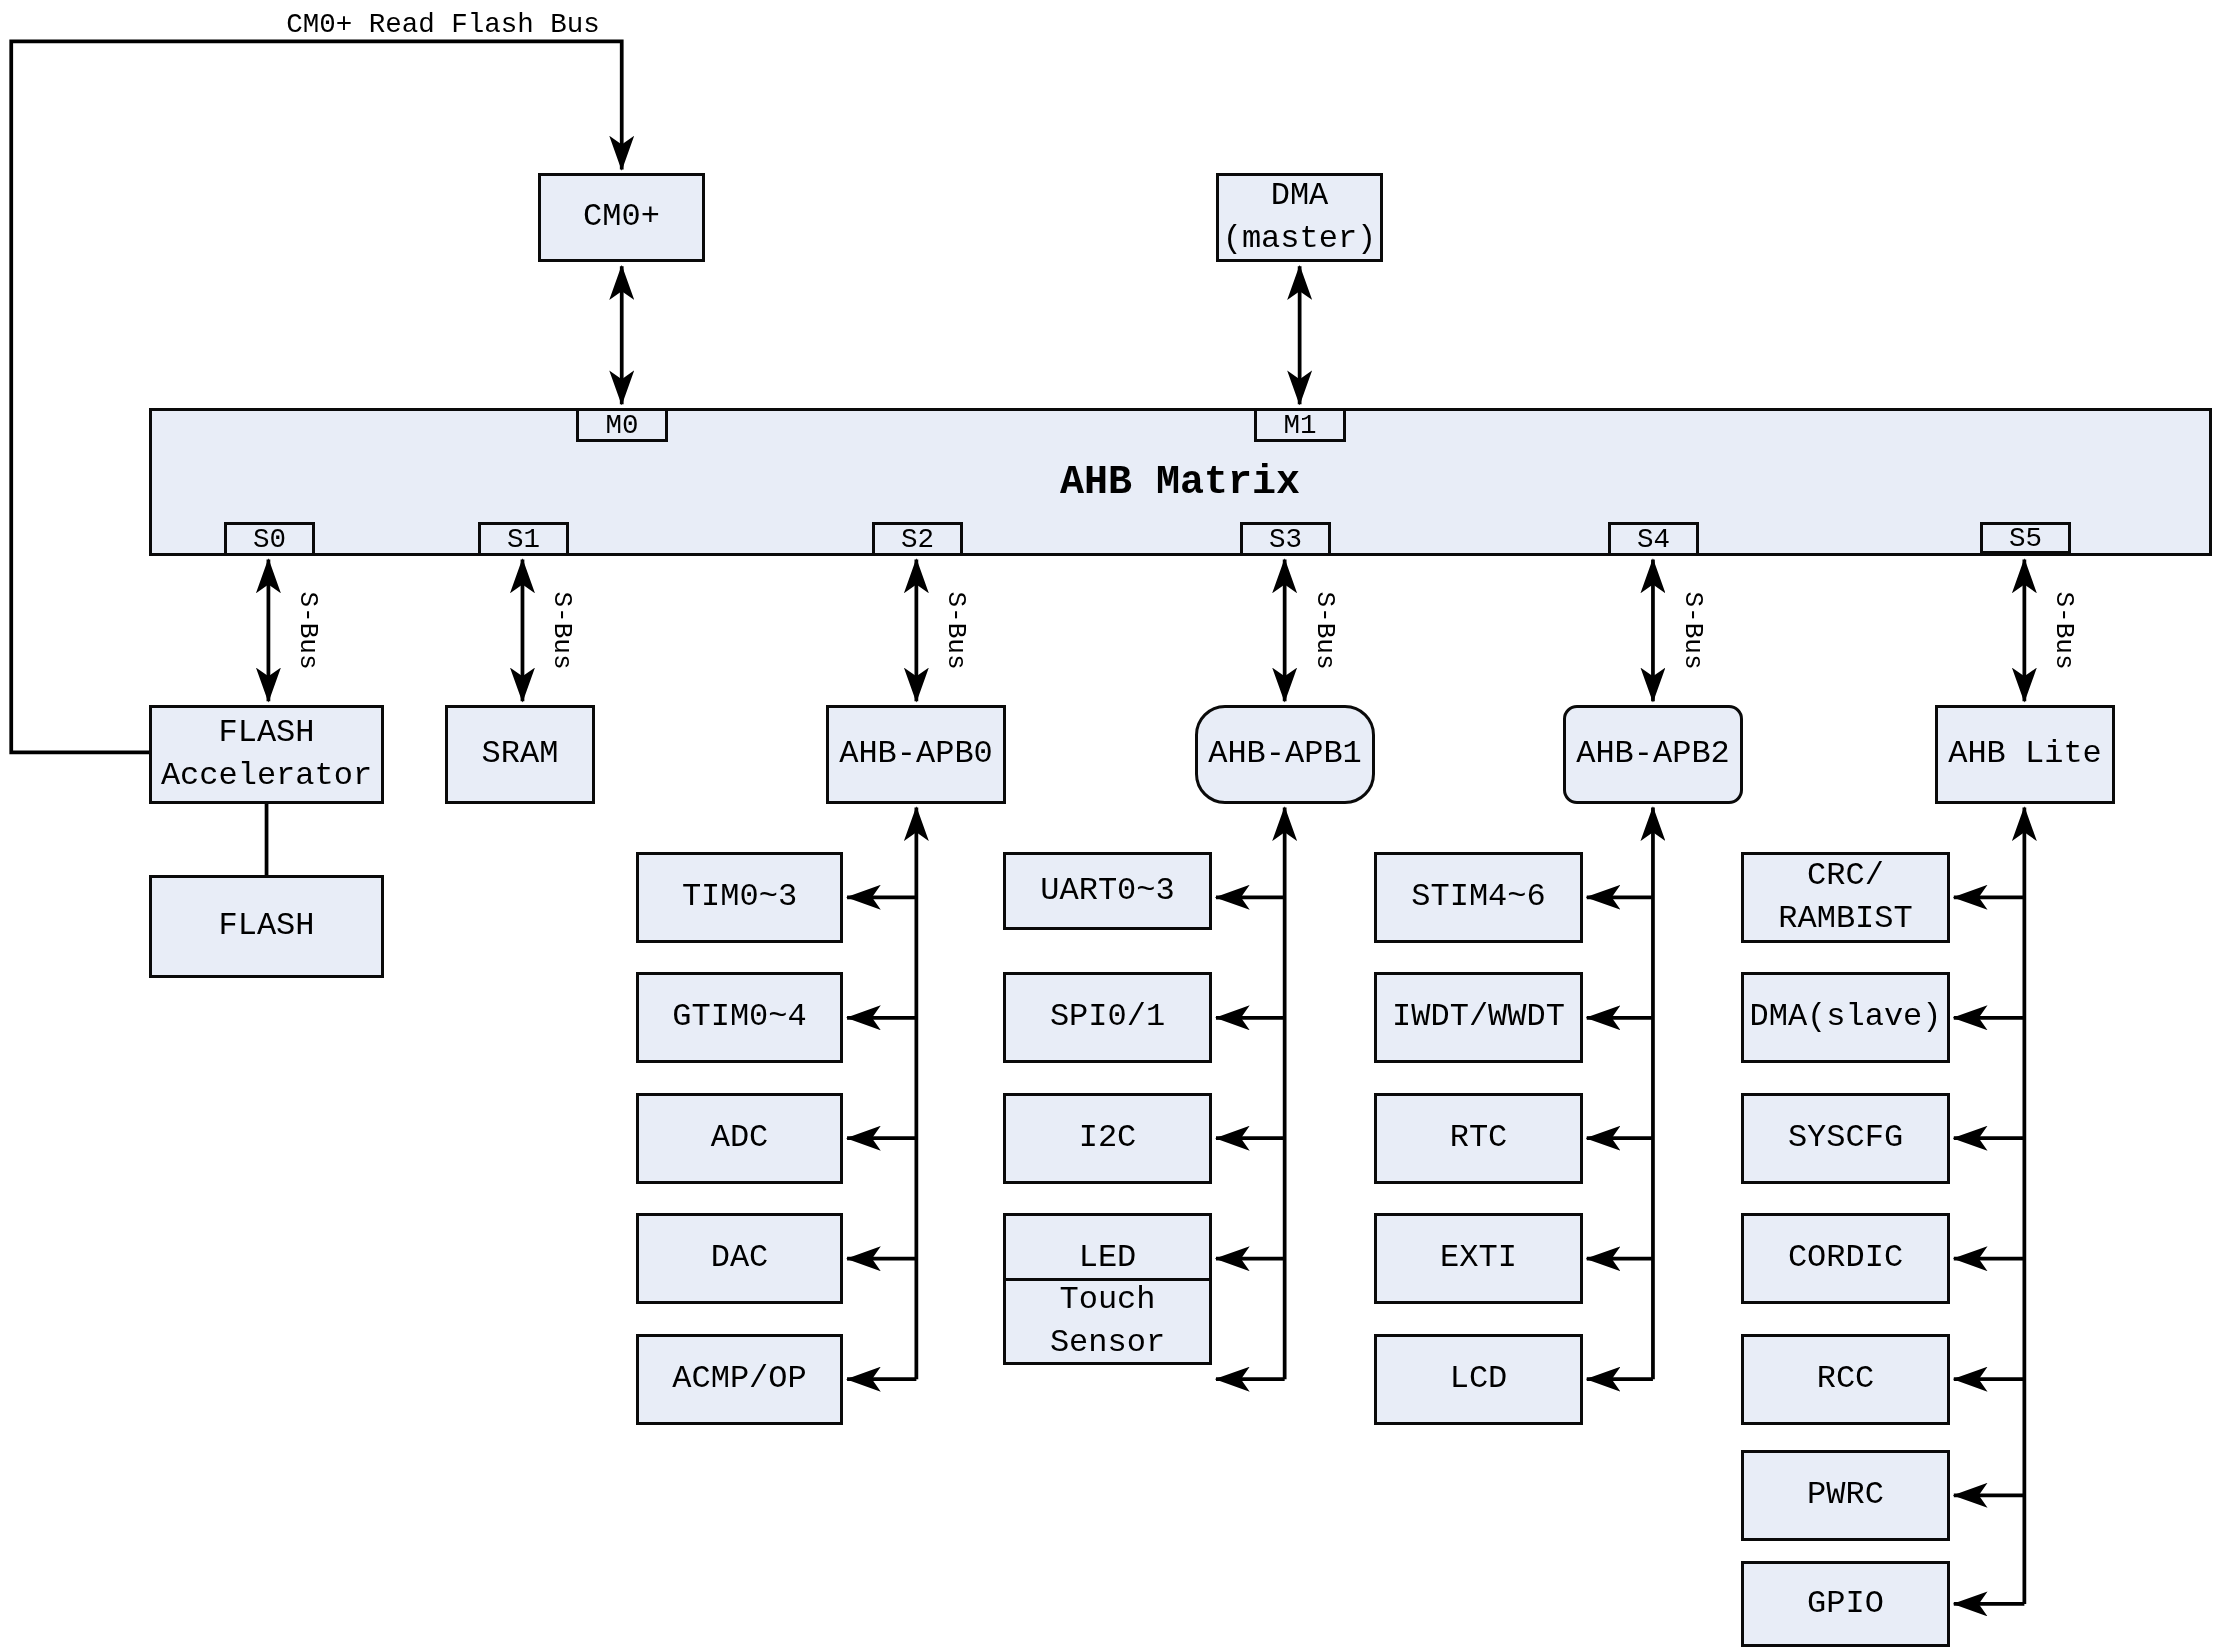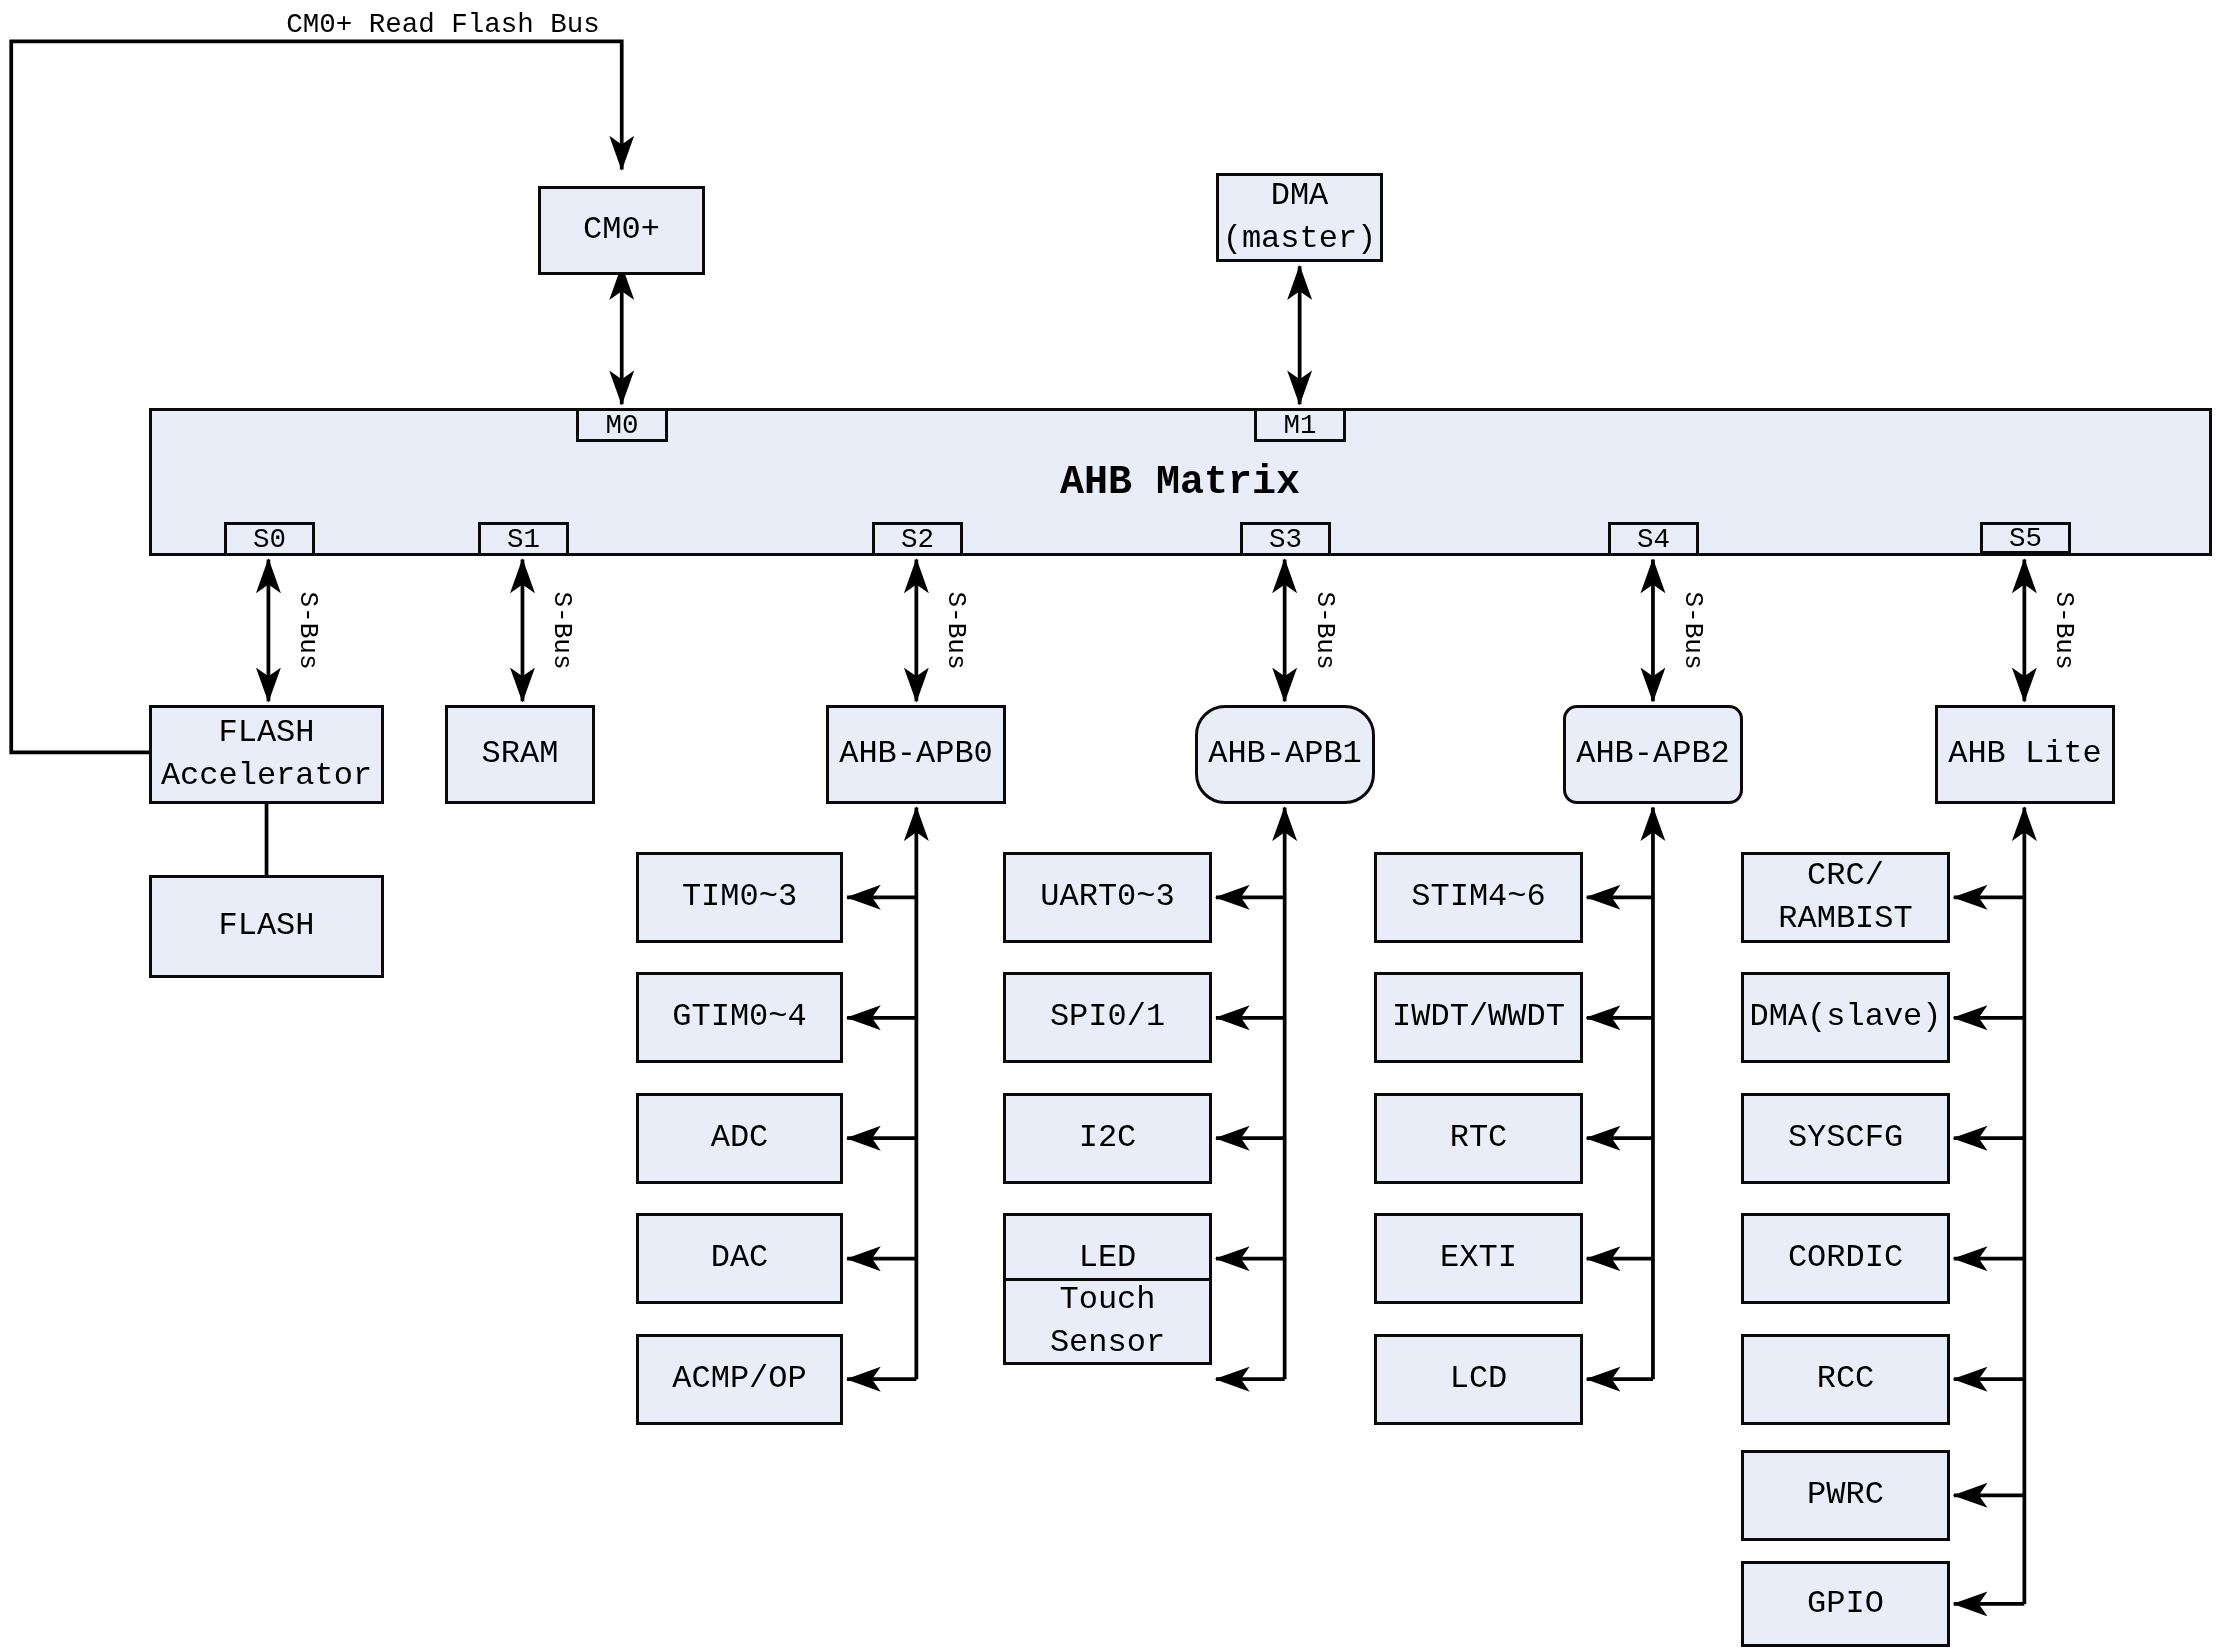--- a/index.html
+++ b/index.html
@@ -73,21 +73,21 @@
       <line x1="3243" y1="1823" x2="3130" y2="1823" marker-end="url(#ah)"></line>
       <line x1="3243" y1="2016" x2="3130" y2="2016" marker-end="url(#ah)"></line>
       <line x1="3243" y1="2209" x2="3130" y2="2209" marker-end="url(#ah)"></line>
       <line x1="3243" y1="2395" x2="3130" y2="2395" marker-end="url(#ah)"></line>
       <line x1="3243" y1="2569" x2="3130" y2="2569" marker-end="url(#ah)"></line>
     </g>
   </svg>
 
   <div class="buslabel" style="left:443px;top:24px;">CM0+ Read Flash Bus</div>
 
-  <div class="node" style="left:538px;top:173px;width:167px;height:89px;margin-top:13px;">CM0+</div>
+  <div class="node" style="left:538px;top:173px;width:167px;height:89px;">CM0+</div>
   <div class="node" style="left:1216px;top:173px;width:167px;height:89px;">DMA
 (master)</div>
 
   <div class="matrix" style="left:149px;top:408px;width:2063px;height:148px;"></div>
   <div class="matrix-title" style="left:1180px;top:482px;">AHB Matrix</div>
 
   <div class="tab" style="left:576px;top:408px;width:92px;height:34px;">M0</div>
   <div class="tab" style="left:1254px;top:408px;width:92px;height:34px;">M1</div>
 
   <div class="tab" style="left:224px;top:522px;width:91px;height:34px;">S0</div>
@@ -113,21 +113,21 @@
   <div class="node" style="left:1935px;top:705px;width:180px;height:99px;">AHB Lite</div>
 
   <div class="node" style="left:149px;top:875px;width:235px;height:103px;">FLASH</div>
 
   <div class="node" style="left:636px;top:852px;width:207px;height:91px;">TIM0~3</div>
   <div class="node" style="left:636px;top:972px;width:207px;height:91px;">GTIM0~4</div>
   <div class="node" style="left:636px;top:1093px;width:207px;height:91px;">ADC</div>
   <div class="node" style="left:636px;top:1213px;width:207px;height:91px;">DAC</div>
   <div class="node" style="left:636px;top:1334px;width:207px;height:91px;">ACMP/OP</div>
 
-  <div class="node" style="left:1003px;top:852px;width:209px;height:91px;">UART0~3</div>
+  <div class="node" style="left:1003px;top:852px;width:209px;height:78px;">UART0~3</div>
   <div class="node" style="left:1003px;top:972px;width:209px;height:91px;">SPI0/1</div>
   <div class="node" style="left:1003px;top:1093px;width:209px;height:91px;">I2C</div>
   <div class="node" style="left:1003px;top:1213px;width:209px;height:91px;">LED</div>
   <div class="node" style="left:1003px;top:1278px;width:209px;height:87px;">Touch
 Sensor</div>
 
   <div class="node" style="left:1374px;top:852px;width:209px;height:91px;">STIM4~6</div>
   <div class="node" style="left:1374px;top:972px;width:209px;height:91px;">IWDT/WWDT</div>
   <div class="node" style="left:1374px;top:1093px;width:209px;height:91px;">RTC</div>
   <div class="node" style="left:1374px;top:1213px;width:209px;height:91px;">EXTI</div>

